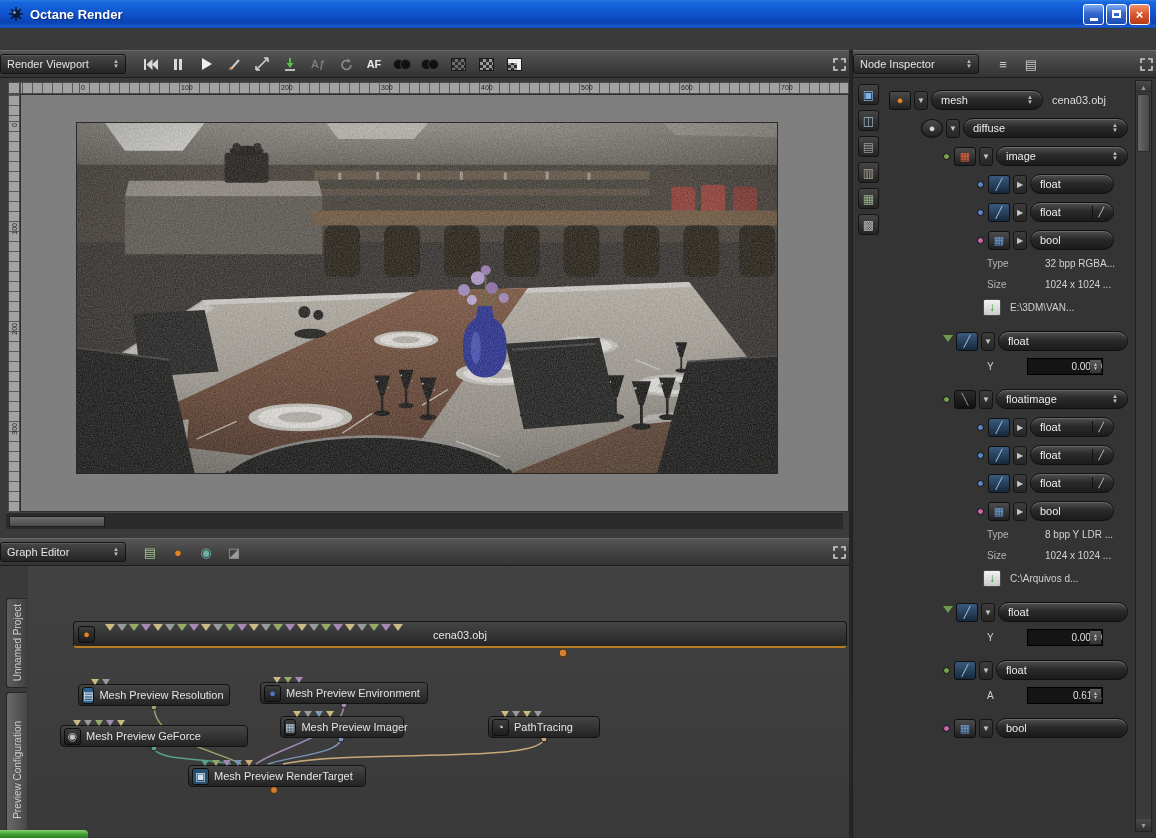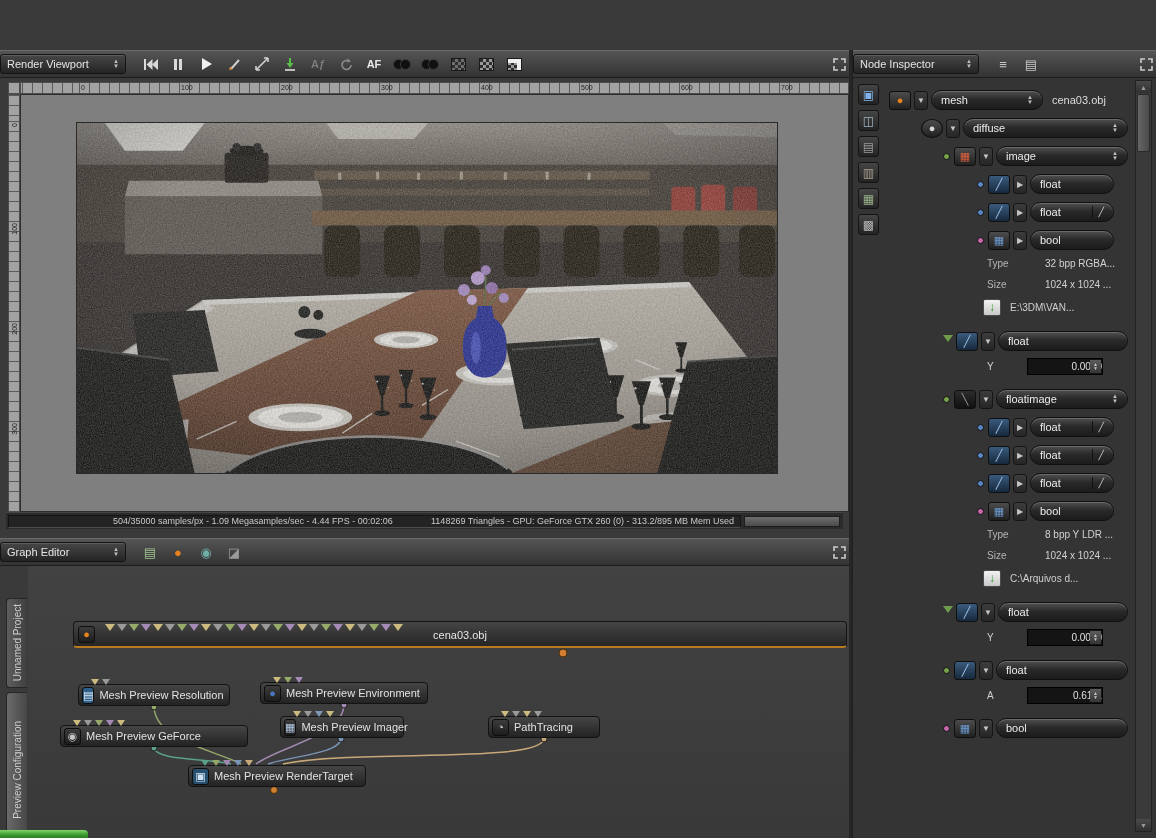--- a/index.html
+++ b/index.html
@@ -123,20 +123,41 @@
   .scroll .arr.up{top:0;} .scroll .arr.dn{bottom:0;}
   .scroll .thumb{position:absolute;left:1px;right:1px;top:13px;height:58px;background:linear-gradient(90deg,#666,#4a4a4a);border:1px solid #2a2a2a;border-radius:2px;}
 
   .splitter{position:absolute;left:849px;top:50px;width:3px;bottom:0;background:#262626;}
   .startsliver{position:absolute;left:0;bottom:0;width:88px;height:8px;background:linear-gradient(180deg,#83d46c,#3a9a2e 60%,#2c7d22);border-top-right-radius:4px;}
 </style>
 </head>
 <body>
 <div id="root">
 
+<div class="titlebar">
+  <svg class="appicon" viewBox="0 0 18 18">
+    <circle cx="9" cy="9" r="4" fill="#0b1a38"></circle>
+    <g stroke="#0b1a38" stroke-width="1.6">
+      <path d="M9 2v4M9 12v4M2 9h4M12 9h4M4 4l3 3M14 4l-3 3M4 14l3-3M14 14l-3-3"></path>
+    </g>
+    <circle cx="7.5" cy="7.5" r="1.2" fill="#9db8e8"></circle>
+  </svg>
+  <span class="title">Octane Render</span>
+  <div class="winbtns">
+    <div class="wbtn min">
+          <i></i>
+        </div>
+    <div class="wbtn max">
+          <i></i>
+        </div>
+    <div class="wbtn close">
+          <span>×</span>
+        </div>
+  </div>
+</div>
 
 
 <div class="vppanel">
   <div class="phead">
     <div class="selector">
       <span>Render Viewport</span>
       <span class="spin">
             <span>▲</span>
             <span>▼</span>
           </span>
@@ -374,24 +395,20 @@
       <path d="M612,240 L702,234" stroke="#383838" stroke-width="2"></path>
       <path d="M148,352 C200,306 380,304 436,350 L436,352 L148,352 Z" fill="#0a0a0a"></path>
       <path d="M152,350 C205,305 378,303 432,348" stroke="#8f8f8f" stroke-width="2.5" fill="none" opacity="0.9"></path>
       <rect width="702" height="352" fill="url(#vig)"></rect>
       <rect width="702" height="352" filter="url(#grain)" opacity="0.42"></rect>
       <rect width="702" height="352" filter="url(#graind)" opacity="0.2"></rect>
     </svg>
   </div>
 
   <div class="statusbar">
-    <div class="status-field">
-      <span class="sL">504/35000 samples/px - 1.09 Megasamples/sec - 4.44 FPS - 00:02:06</span>
-      <span class="sR">1148269 Triangles - GPU: GeForce GTX 260 (0) - 313.2/895 MB Mem Used</span>
-    </div>
     <div class="status-progress"></div>
   </div>
 </div>
 
 <div class="gpanel">
   <div class="phead">
     <div class="selector">
       <span>Graph Editor</span>
       <span class="spin">
             <span>▲</span>

